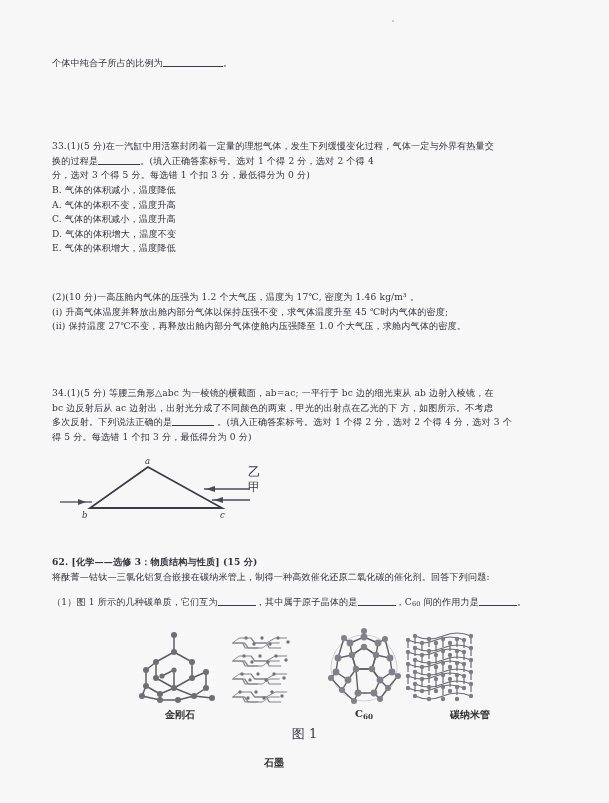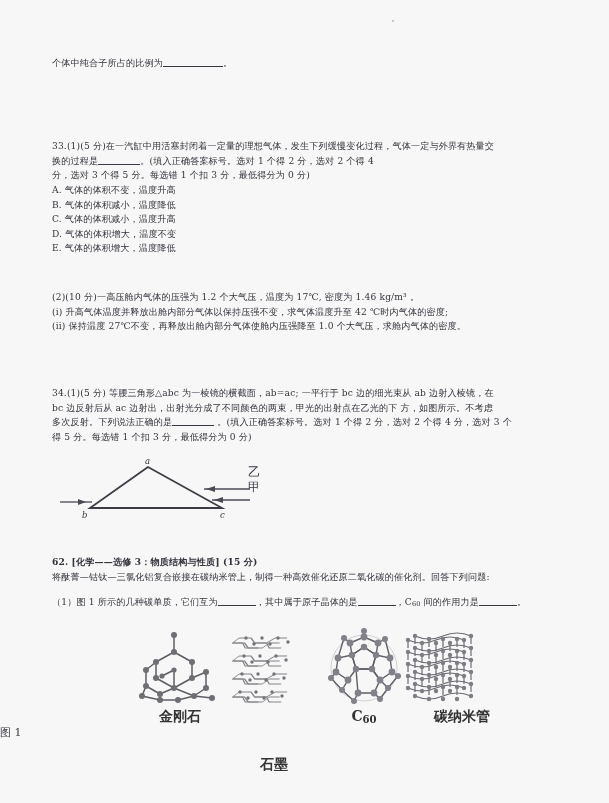--- a/index.html
+++ b/index.html
@@ -33,31 +33,31 @@
     display: inline-block;
     border-bottom: 1px solid #3a3a44;
     vertical-align: -1px;
   }
   .bk-lg { width: 60px; }
   .bk-md { width: 42px; }
   .bk-sm { width: 38px; }
   .opt { display: block; white-space: nowrap; }
   .fig-cap {
     position: absolute;
-    font-size: 11px;
+    font-size: 13px;
     color: #3a3a44;
-    text-align: left;
+    text-align: center;
     white-space: nowrap;
   }
   .prism-wrap { position: absolute; }
   .mol-row { position: absolute; }
   .mol { position: absolute; }
   .mol-label {
     position: absolute;
-    font-size: 14px;
+    font-size: 10px;
     color: #333;
     text-align: center;
     white-space: nowrap;
     font-weight: 600;
   }
   .sub { font-size: 0.72em; vertical-align: -0.22em; }
   .dot-top {
     position: absolute;
     left: 392px; top: 8px;
     width: 2px; height: 2px;
@@ -78,30 +78,30 @@
     </span>
   </div>
 
   <div class="block" style="left:52px; top:127px; width:508px;">
     <span class="ln">33.(1)(5 分)在一汽缸中用活塞封闭着一定量的理想气体，发生下列缓慢变化过程，气体一定与外界有热量交</span>
     <span class="ln"><span>换的过程是</span><span class="blank bk-md"></span><span>。(填入正确答案标号。选对 1 个得 2 分，选对 2 个得 4</span></span>
     <span class="ln">分，选对 3 个得 5 分。每选错 1 个扣 3 分，最低得分为 0 分)</span>
   </div>
 
   <div class="block" style="left:52px; top:171px; width:260px;">
+    <span class="opt">B. 气体的体积减小，温度降低</span>
     <span class="opt">A. 气体的体积不变，温度升高</span>
-    <span class="opt">B. 气体的体积减小，温度降低</span>
     <span class="opt">C. 气体的体积减小，温度升高</span>
     <span class="opt">D. 气体的体积增大，温度不变</span>
     <span class="opt">E. 气体的体积增大，温度降低</span>
   </div>
 
   <div class="block" style="left:52px; top:278px; width:512px;">
     <span class="ln">(2)(10 分)一高压舱内气体的压强为 1.2 个大气压，温度为 17℃, 密度为 1.46 kg/m³ 。</span>
-    <span class="ln">(i) 升高气体温度并释放出舱内部分气体以保持压强不变，求气体温度升至 42 ℃时内气体的密度;</span>
+    <span class="ln">(i) 升高气体温度并释放出舱内部分气体以保持压强不变，求气体温度升至 45 ℃时内气体的密度;</span>
     <span class="ln">(ii) 保持温度 27℃不变，再释放出舱内部分气体使舱内压强降至 1.0 个大气压，求舱内气体的密度。</span>
   </div>
 
   <div class="block" style="left:52px; top:374px; width:512px;">
     <span class="ln">34.(1)(5 分) 等腰三角形△abc 为一棱镜的横截面，ab=ac;  一平行于 bc 边的细光束从 ab 边射入棱镜，在</span>
     <span class="ln">bc 边反射后从 ac 边射出，出射光分成了不同颜色的两束，甲光的出射点在乙光的下 方，如图所示。不考虑</span>
     <span class="ln"><span>多次反射。下列说法正确的是</span><span class="blank bk-md"></span><span> 。(填入正确答案标号。选对 1 个得 2 分，选对 2 个得 4 分，选对 3 个</span></span>
     <span class="ln">得 5 分。每选错 1 个扣 3 分，最低得分为 0 分)</span>
   </div>
 

